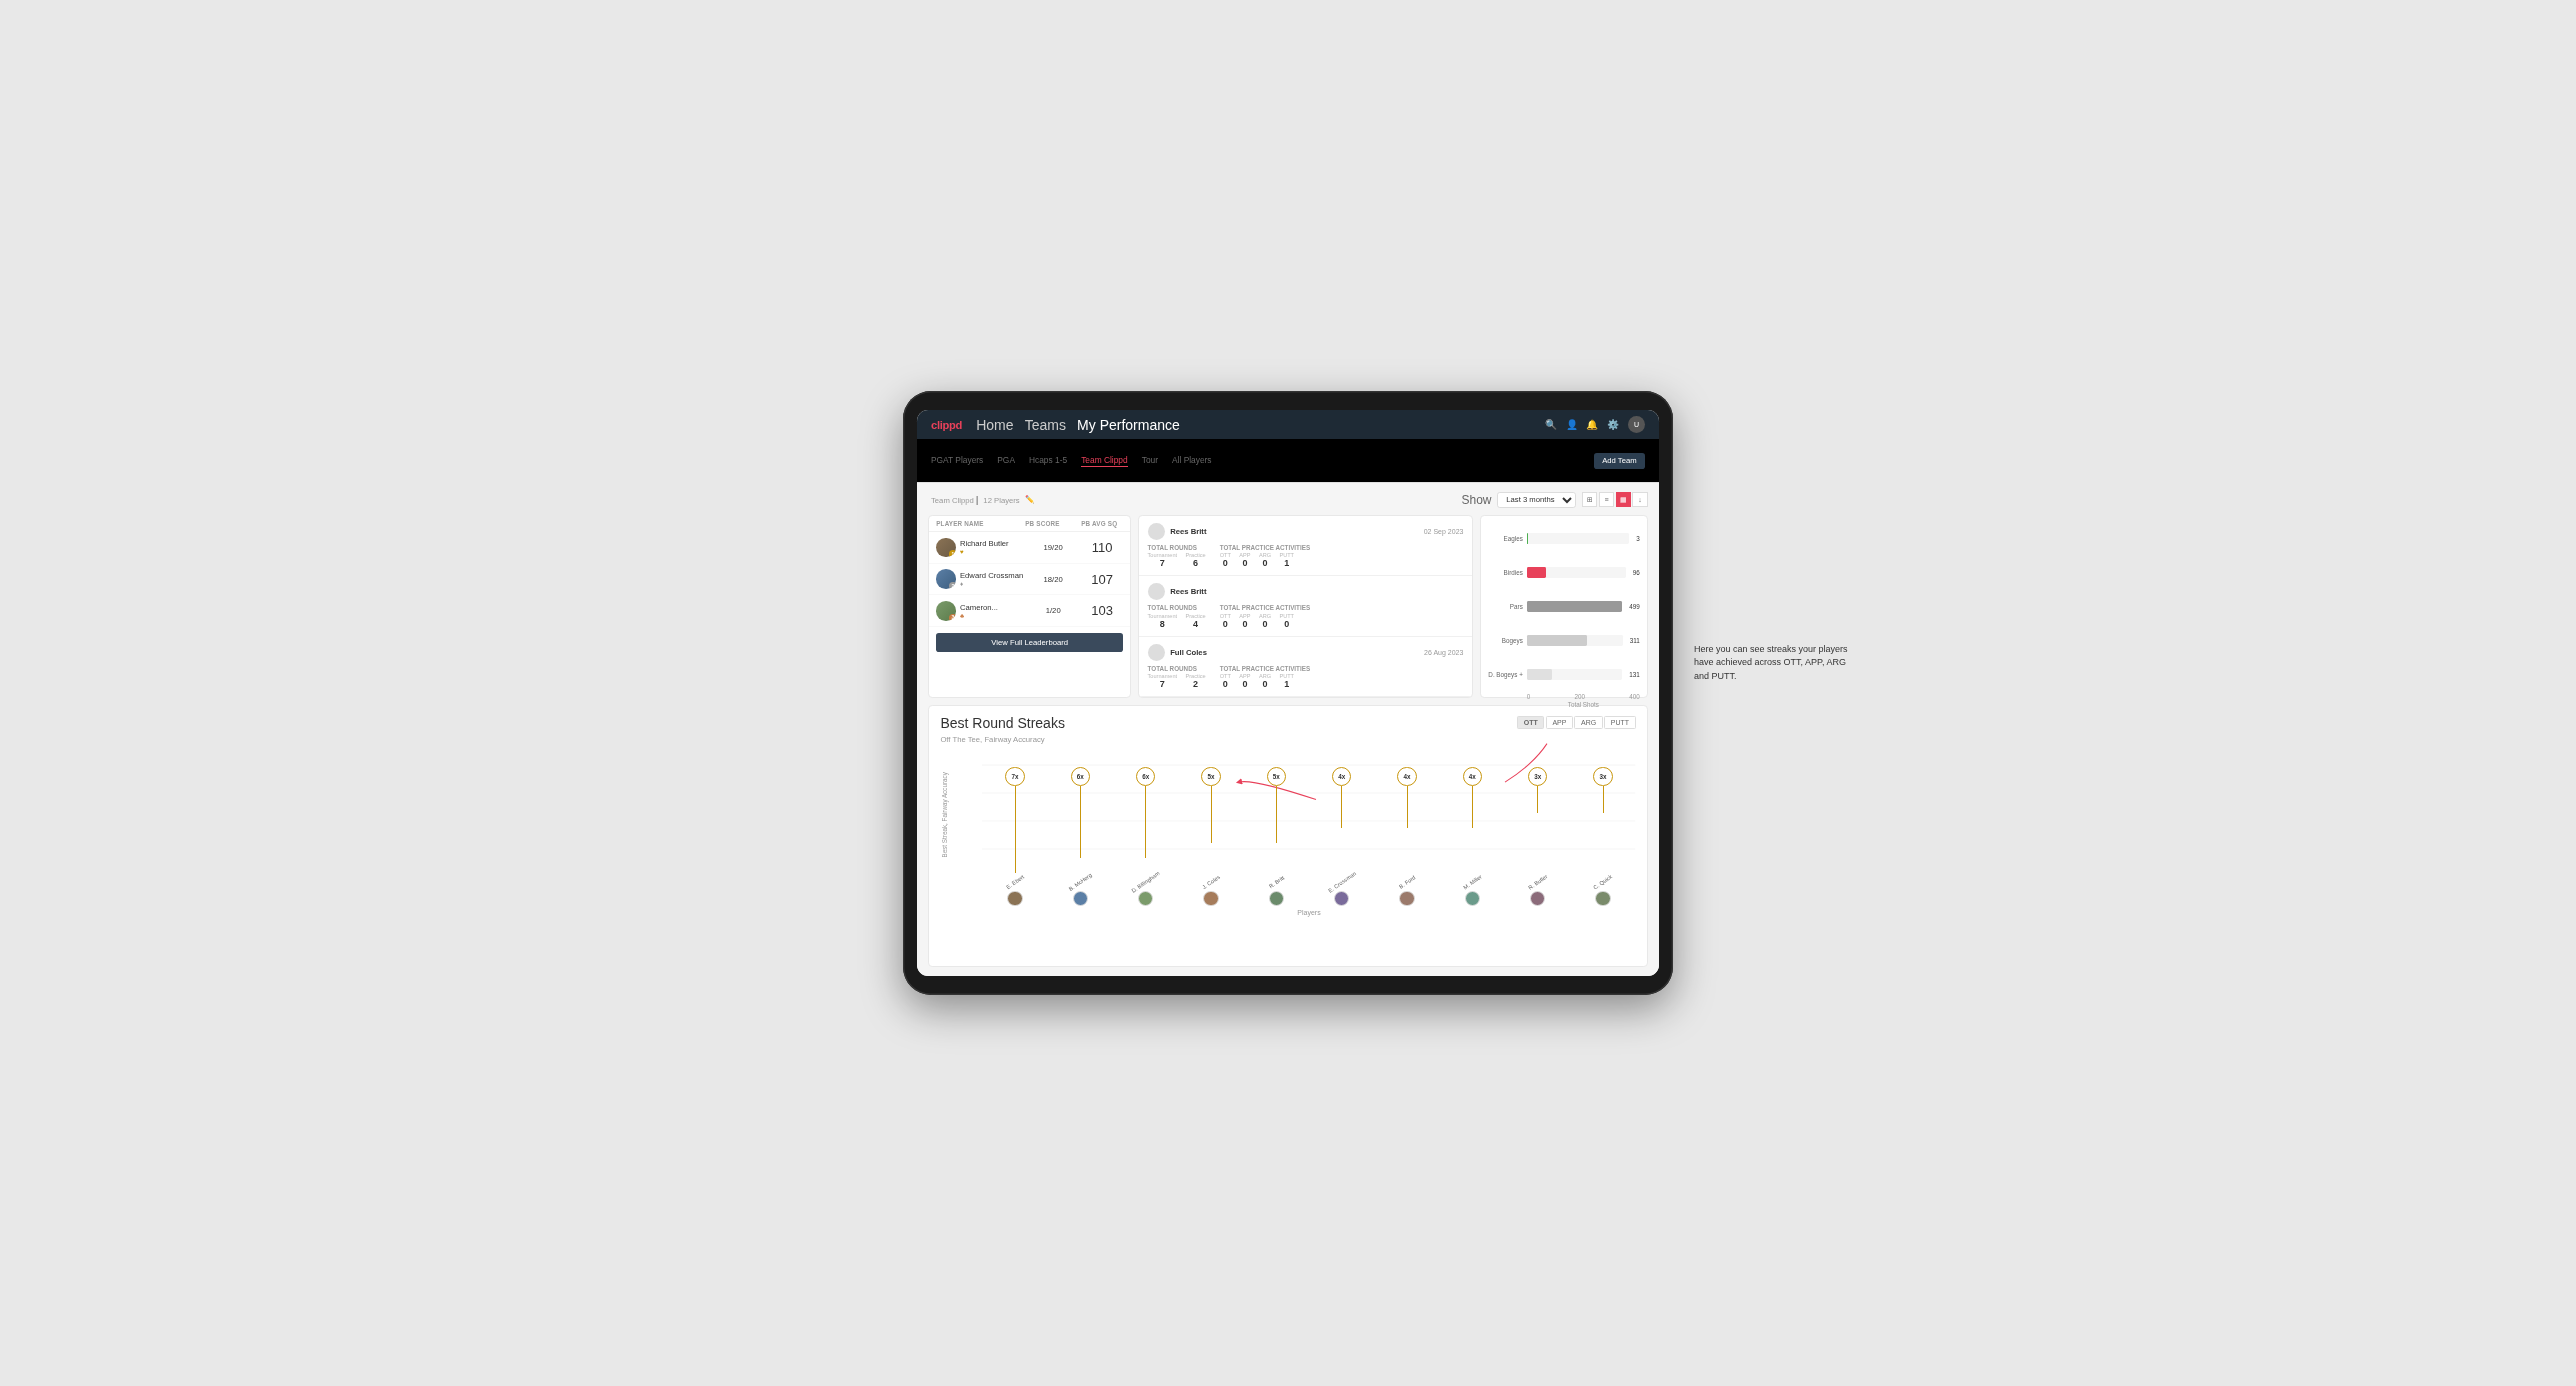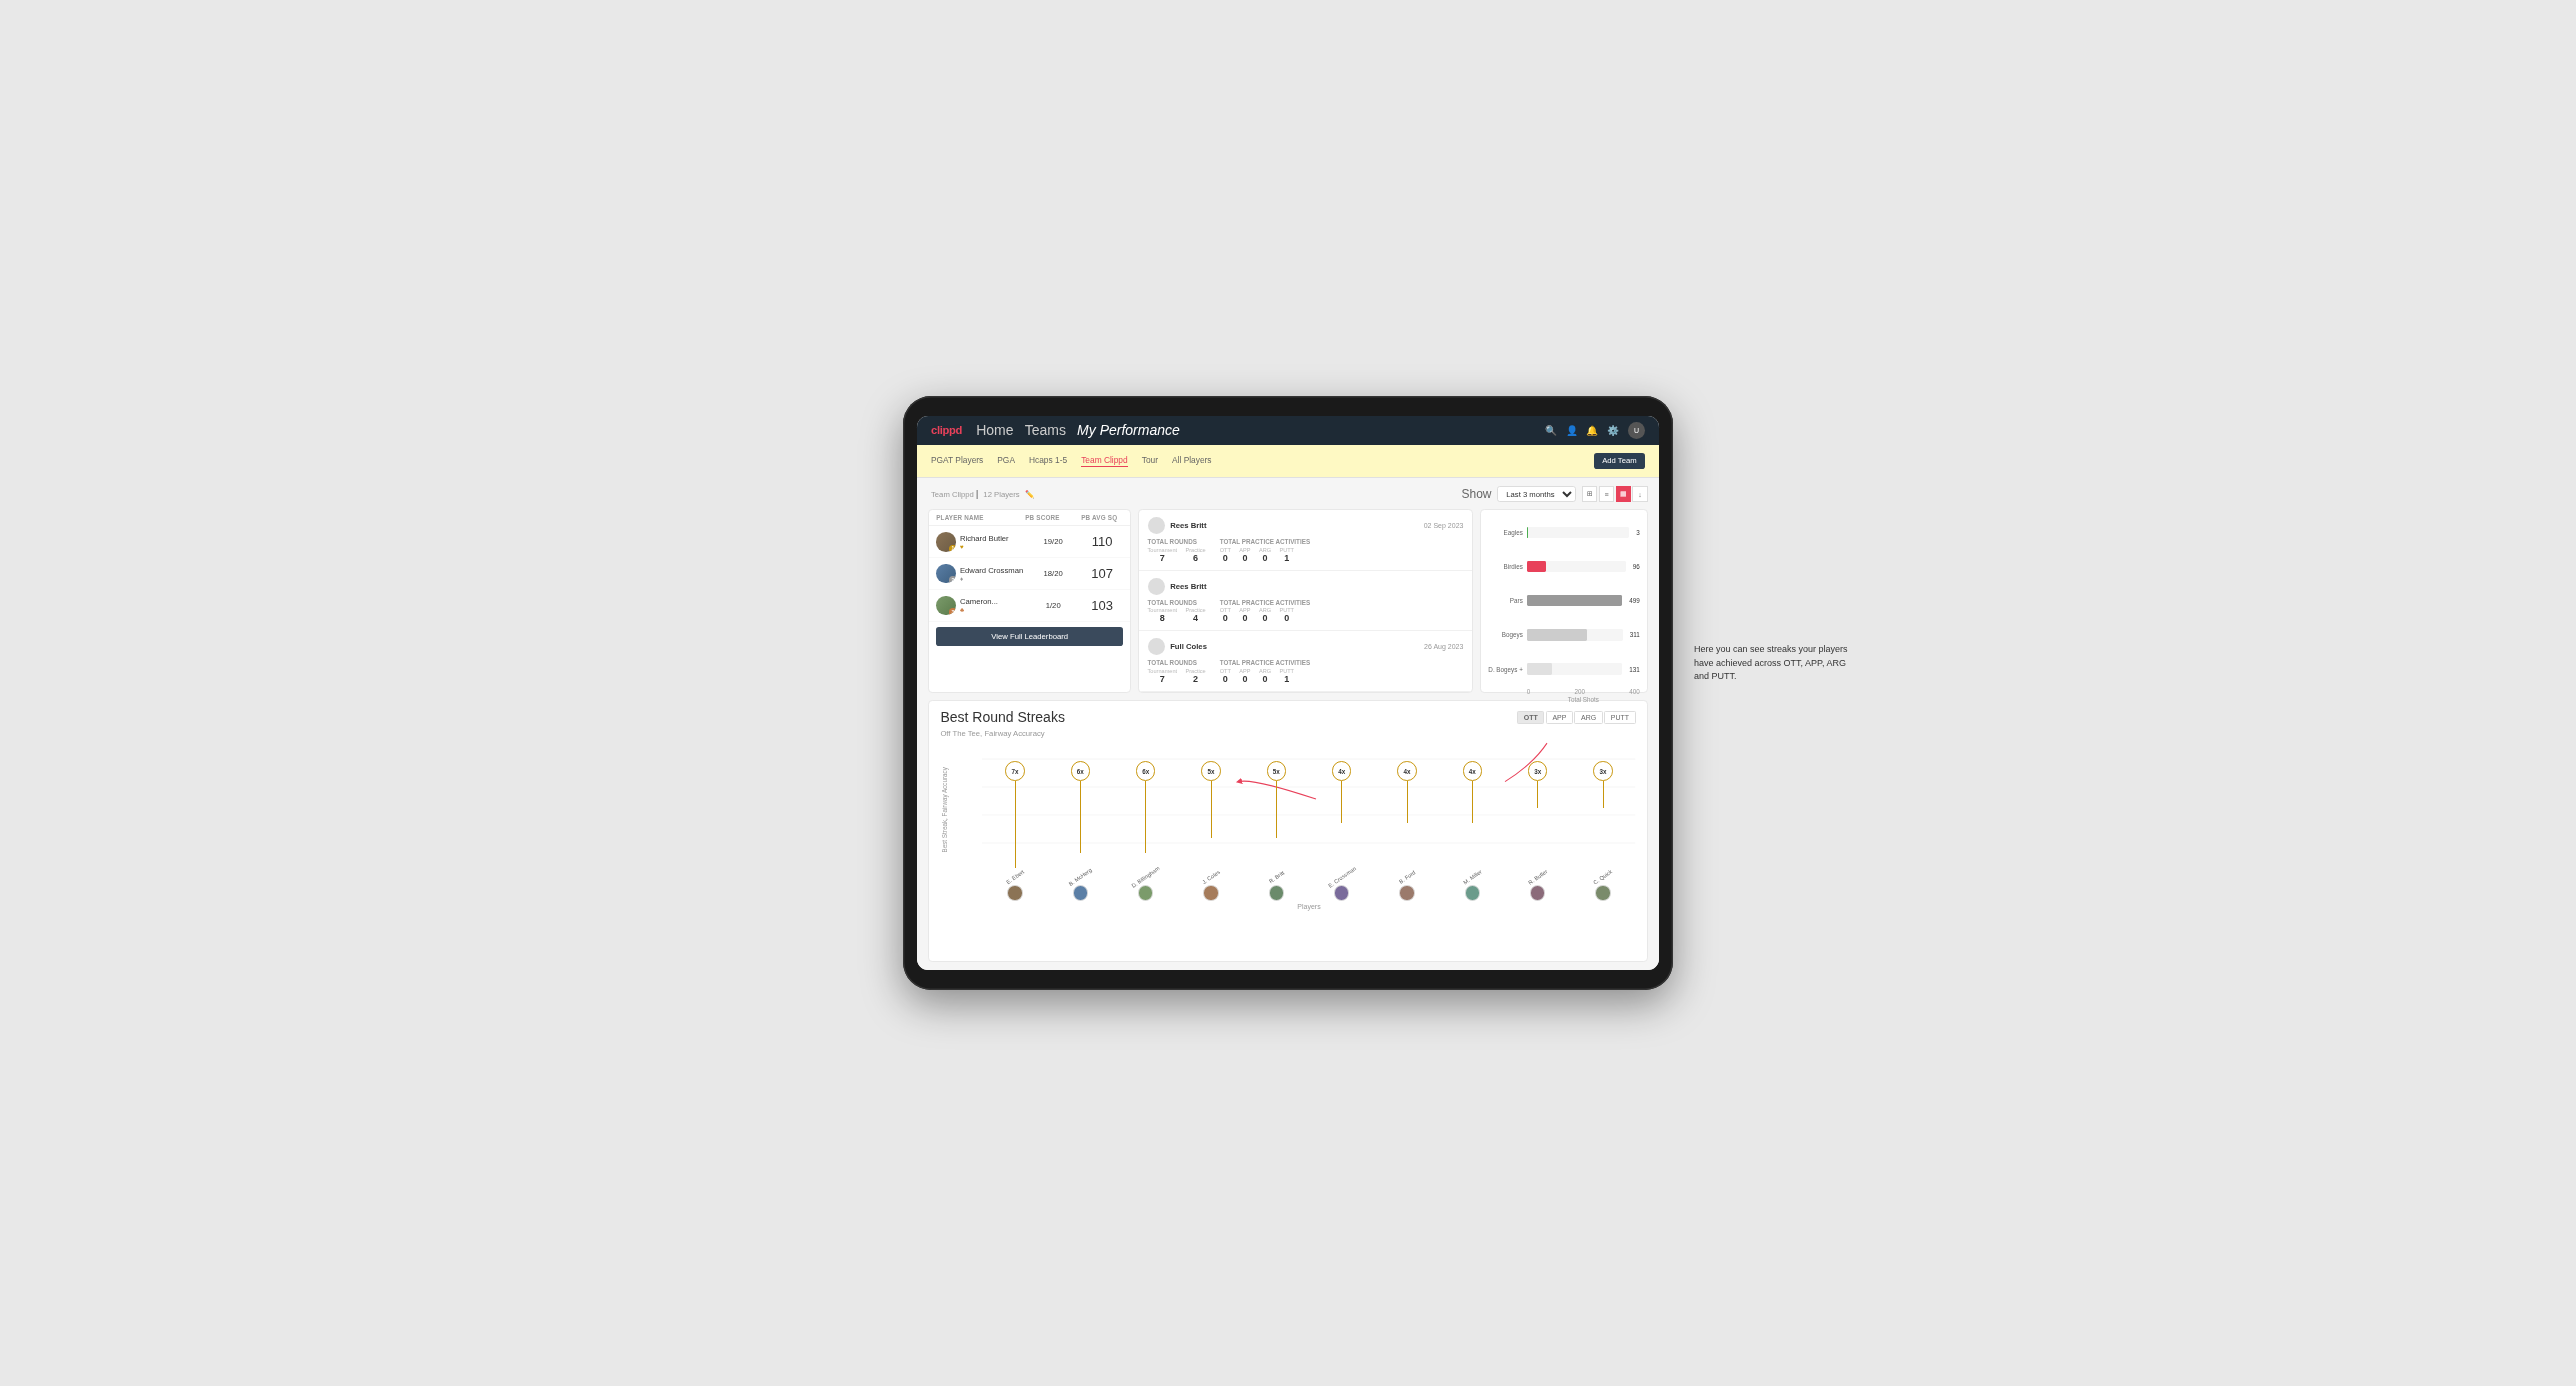--- a/index.html
+++ b/index.html
@@ -54,21 +54,20 @@
       gap: 11.2px;
     }
     .nav-link {
       color: #ccc;
       font-size: 14px;
       cursor: pointer;
       text-decoration: none;
     }
     .nav-link.active {
       color: #fff;
-      font-style: italic;
     }
     .nav-right {
       display: flex;
       align-items: center;
       gap: 8.4px;
     }
     .nav-icon {
       color: #aaa;
       font-size: 9.8px;
       cursor: pointer;
@@ -80,26 +79,26 @@
       background: #555;
       display: flex;
       align-items: center;
       justify-content: center;
       color: #fff;
       font-size: 7px;
     }
 
     
     .sub-nav {
-      background: #fef9c3;
+      background: #000000;
       border-bottom: 0.7px solid #e0e0e0;
       display: flex;
       align-items: center;
       padding: 8px 14px;
-      height: 33px;
+      height: 44px;
       justify-content: space-between;
     }
     .sub-nav-links {
       display: flex;
       gap: 14px;
     }
     .sub-nav-link {
       font-size: 8.4px;
       color: #666;
       cursor: pointer;

